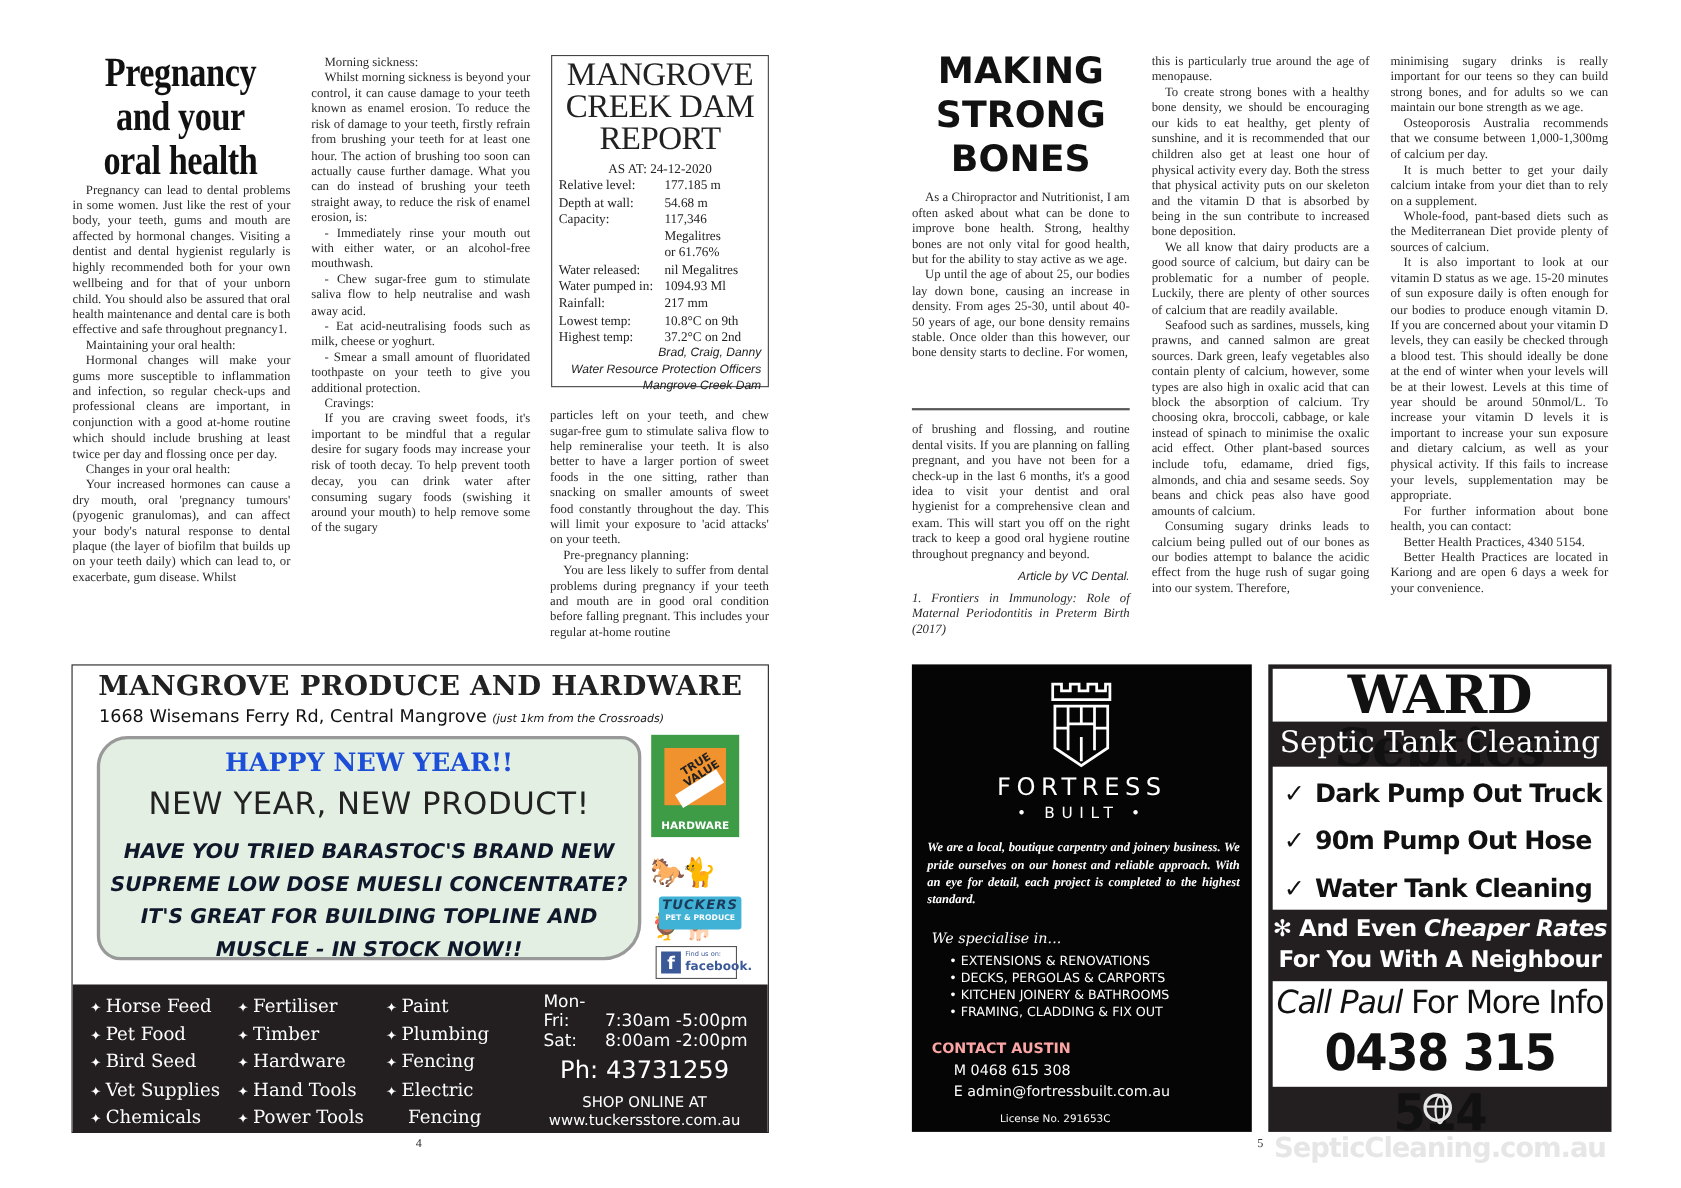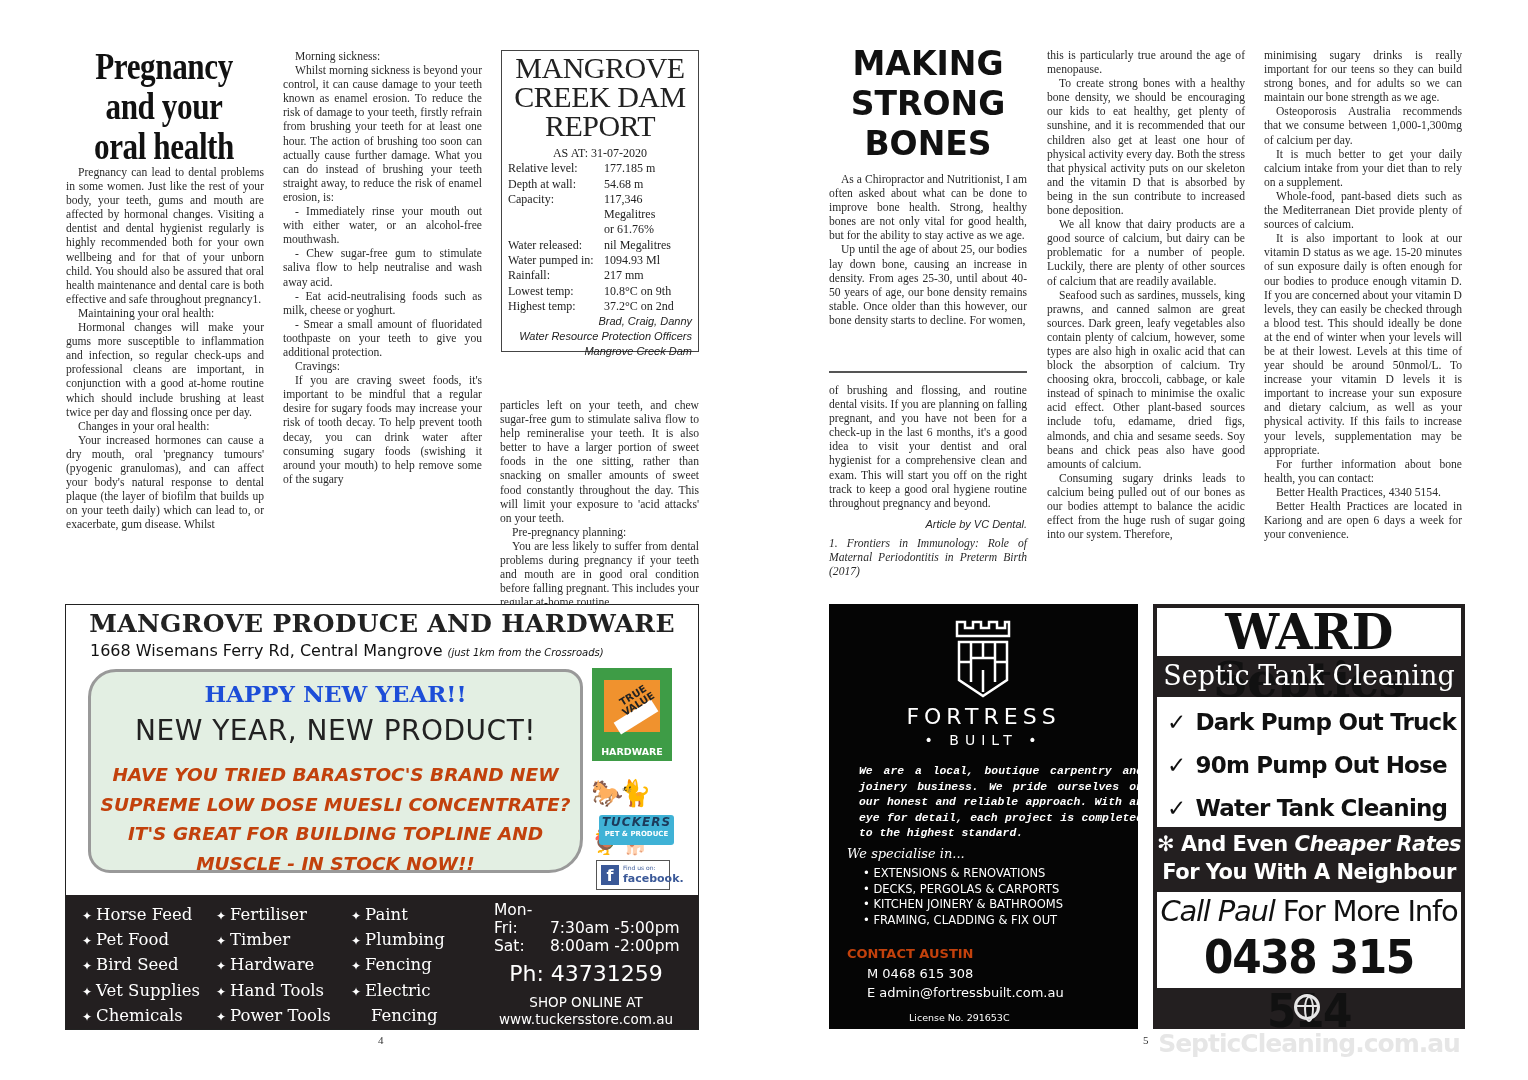--- a/index.html
+++ b/index.html
@@ -21,21 +21,21 @@
 .footnote{font-style:italic;margin-top:6px;text-indent:0 !important;}
 .pagenum{position:absolute;font-size:11px;color:#333;}
 
 .mph{position:absolute;left:65px;top:604px;width:634px;height:426px;border:1.5px solid #222;background:#fff;overflow:hidden;}
 .mph-title{position:absolute;left:0;top:4px;width:100%;text-align:center;font-family:"DejaVu Serif",serif;font-weight:bold;font-size:25px;color:#222;letter-spacing:0.3px;}
 .mph-addr{position:absolute;left:24px;top:36px;font-family:"DejaVu Sans",sans-serif;font-size:16px;color:#111;}
 .mph-addr .small{font-size:10px;font-style:italic;}
 .bubble{position:absolute;left:22px;top:64px;width:495px;height:204px;background:#e3efe3;border:3px solid #999;border-radius:28px 18px 34px 22px;}
 .b-happy{position:absolute;left:0;top:8px;width:100%;text-align:center;font-family:"DejaVu Serif",serif;font-weight:bold;font-size:23px;color:#1d4ed8;}
 .b-new{position:absolute;left:0;top:42px;width:100%;text-align:center;font-family:"DejaVu Sans",sans-serif;font-size:28px;color:#222;letter-spacing:0.5px;}
-.b-body{position:absolute;left:0;top:88px;width:100%;text-align:center;font-family:"DejaVu Sans",sans-serif;font-style:italic;font-weight:bold;font-size:18.5px;line-height:29.5px;color:#c2410c;}
+.b-body{position:absolute;left:0;top:88px;width:100%;text-align:center;font-family:"DejaVu Sans",sans-serif;font-style:italic;font-weight:bold;font-size:18.5px;line-height:29.5px;color:#0f172a;}
 .tv{position:absolute;left:526px;top:63px;width:80px;height:93px;background:#3e9c46;}
 .tv-inner{position:absolute;left:12px;top:12px;width:56px;height:52px;background:#f0922e;}
 .tv-check{position:absolute;left:10px;top:30px;width:44px;height:14px;background:#fff;transform:rotate(-32deg);}
 .tv-text{position:absolute;left:14px;top:10px;font-family:"DejaVu Sans",sans-serif;font-weight:bold;font-size:10px;line-height:10px;color:#222;transform:rotate(-32deg);text-align:center;}
 .tv-hw{position:absolute;left:0;bottom:4px;width:100%;text-align:center;font-family:"DejaVu Sans",sans-serif;font-weight:bold;font-size:9.5px;color:#fff;}
 .tuck{position:absolute;left:525px;top:165px;width:85px;height:80px;}
 .tuck-animals{position:absolute;left:0;top:0;width:85px;height:48px;font-size:26px;line-height:48px;color:#111;letter-spacing:-4px;}
 .tuck-badge{position:absolute;left:8px;top:45px;width:75px;height:30px;background:#3fb2d6;border-radius:3px;text-align:center;}
 .tuck-name{font-family:"DejaVu Sans",sans-serif;font-style:italic;font-weight:bold;font-size:12px;color:#1c3a5a;letter-spacing:1px;line-height:15px;}
 .tuck-sub{font-family:"DejaVu Sans",sans-serif;font-size:7px;color:#fff;font-weight:bold;}
@@ -52,25 +52,25 @@
 .hours{font-size:15.5px;line-height:18px;text-align:left;padding-left:18px;}
 .hours span.k{display:inline-block;width:56px;}
 .phone{font-size:22px;margin:6px 0 8px;}
 .shop{font-size:13.5px;line-height:17px;}
 .shop i{font-style:italic;}
 
 .fort{position:absolute;left:829px;top:604px;width:309px;height:425px;background:#050505;color:#fff;}
 .fort-logo{position:absolute;left:124px;top:14px;width:60px;height:82px;}
 .fort-name{position:absolute;left:0;top:100px;width:100%;text-align:center;font-family:"DejaVu Sans",sans-serif;font-size:22px;letter-spacing:5px;color:#fff;}
 .fort-built{position:absolute;left:0;top:128px;width:100%;text-align:center;font-family:"DejaVu Sans",sans-serif;font-size:14px;letter-spacing:6px;color:#fff;}
-.fort-desc{position:absolute;left:14px;top:160px;width:284px;font-family:Liberation Mono, monospace;font-style:italic;font-weight:bold;font-size:11.4px;line-height:15.5px;text-align:justify;color:#fff;margin-left:16px;}
+.fort-desc{position:absolute;left:14px;top:160px;width:284px;font-family:Liberation Serif, serif;font-style:italic;font-weight:bold;font-size:11.4px;line-height:15.5px;text-align:justify;color:#fff;}
 .fort-spec{position:absolute;left:18px;top:242px;font-family:"DejaVu Serif",serif;font-style:italic;font-weight:normal;font-size:13px;color:#fff;}
 .fort-services{position:absolute;left:34px;top:262px;font-family:"DejaVu Sans",sans-serif;font-size:11.5px;line-height:15.6px;color:#fff;}
 .fort-services li{list-style:none;}
-.fort-contact{position:absolute;left:18px;top:342px;font-family:"DejaVu Sans",sans-serif;font-weight:bold;font-size:13px;color:#c2410c;}
+.fort-contact{position:absolute;left:18px;top:342px;font-family:"DejaVu Sans",sans-serif;font-weight:bold;font-size:13px;color:#fca5a5;}
 .fort-m,.fort-e{position:absolute;left:38px;font-family:"DejaVu Sans",sans-serif;font-size:13px;color:#fff;}
 .fort-m{top:362px;}
 .fort-e{top:381px;}
 .fort-lic{position:absolute;left:38px;top:408px;font-family:"DejaVu Sans",sans-serif;font-size:9.5px;color:#fff;padding-left:42px;}
 
 .ward{position:absolute;left:1153px;top:604px;width:312px;height:425px;background:#231f20;}
 .ward-top{position:absolute;left:4px;top:4px;width:304px;height:48px;background:#fff;text-align:center;font-family:"DejaVu Serif",serif;font-weight:bold;font-size:48px;line-height:48px;color:#111;letter-spacing:-0.5px;}
 .ward-sub{position:absolute;left:0;top:53px;width:100%;text-align:center;font-family:"DejaVu Serif",serif;font-size:27px;line-height:38px;color:#fff;}
 .ward-checks{position:absolute;left:4px;top:93px;width:304px;height:130px;background:#fff;padding:4px 0 0 10px;}
 .ward-checks li{list-style:none;font-family:"DejaVu Sans",sans-serif;font-weight:bold;font-size:23px;line-height:43px;color:#111;letter-spacing:-0.8px;white-space:nowrap;}
@@ -113,21 +113,21 @@
   <p>Cravings:</p>
   <p>If you are craving sweet foods, it's important to be mindful that a regular desire for sugary foods may increase your risk of tooth decay. To help prevent tooth decay, you can drink water after consuming sugary foods (swishing it around your mouth) to help remove some of the sugary</p>
 </div>
 
 <div class="dam">
   <div class="dam-title">
     <div>MANGROVE</div>
     <div>CREEK DAM</div>
     <div>REPORT</div>
   </div>
-  <div class="dam-asat">AS AT: 31-07-2020</div>
+  <div class="dam-asat">AS AT: 24-12-2020</div>
   <div id="dam-rows">
       <div class="dam-row">
         <span class="k">Relative level:</span>
         <span>177.185 m</span>
       </div>
       <div class="dam-row">
         <span class="k">Depth at wall:</span>
         <span>54.68 m</span>
       </div>
       <div class="dam-row">
@@ -159,21 +159,21 @@
         <span>37.2°C on 2nd</span>
       </div>
     </div>
   <div class="dam-sig">
     <div>Brad, Craig, Danny</div>
     <div>Water Resource Protection Officers</div>
     <div>Mangrove Creek Dam</div>
   </div>
 </div>
 
-<div class="col" style="left:500px;top:371px;width:199px;margin-top:28px;">
+<div class="col" style="left:500px;top:371px;width:199px;">
   <p class="noind">particles left on your teeth, and chew sugar-free gum to stimulate saliva flow to help remineralise your teeth. It is also better to have a larger portion of sweet foods in the one sitting, rather than snacking on smaller amounts of sweet food constantly throughout the day. This will limit your exposure to 'acid attacks' on your teeth.</p>
   <p>Pre-pregnancy planning:</p>
   <p>You are less likely to suffer from dental problems during pregnancy if your teeth and mouth are in good oral condition before falling pregnant. This includes your regular at-home routine</p>
 </div>
 
 <div class="mph">
   <div class="mph-title">MANGROVE PRODUCE AND HARDWARE</div>
   <div class="mph-addr">
     <span>1668 Wisemans Ferry Rd, Central Mangrove</span>
     <span class="small">(just 1km from the Crossroads)</span>

